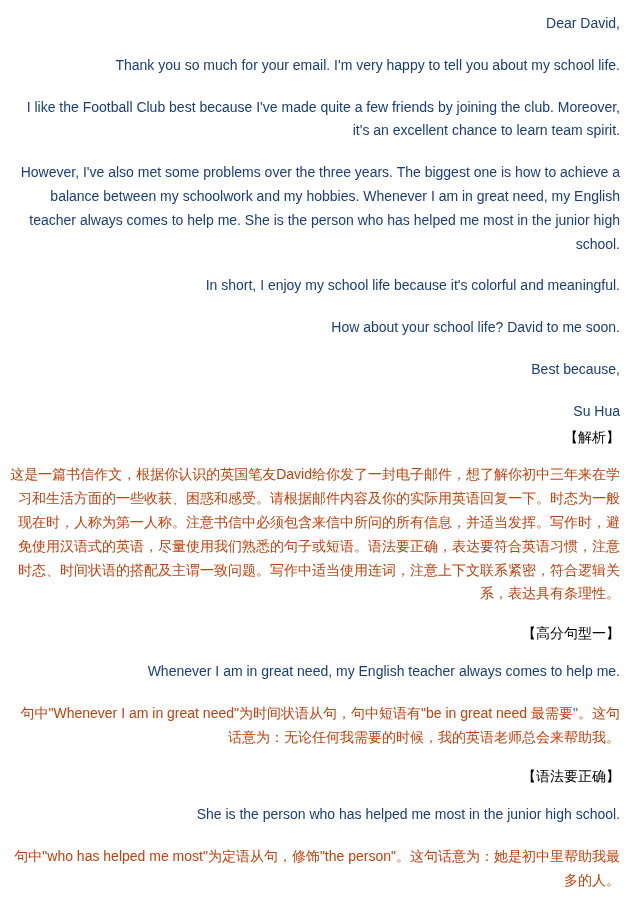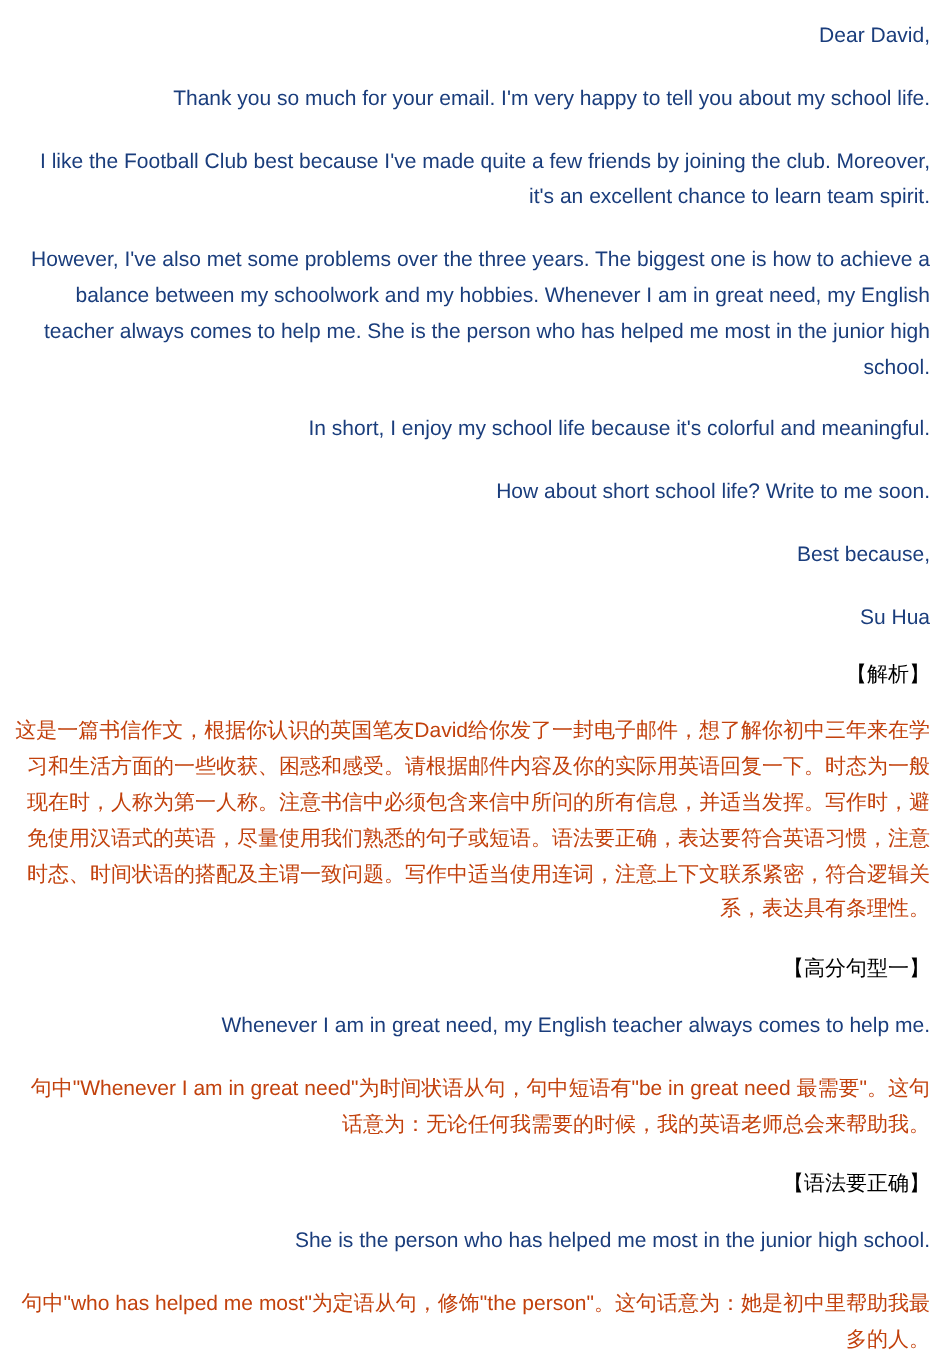--- a/index.html
+++ b/index.html
@@ -23,37 +23,37 @@
     .section-label {
       color: #000000;
       margin-bottom: 14px;
       margin-top: 2px;
     }
     .analysis-text {
       color: #c2410c;
       margin-bottom: 16px;
     }
     .signature {
-      margin-bottom: 14px;
+      margin-bottom: 2px;
     }
   </style>
 </head>
 <body>
 
 <p class="para">Dear David,</p>
 
 <p class="para">Thank you so much for your email. I'm very happy to tell you about my school life.</p>
 
 <p class="para">I like the Football Club best because I've made quite a few friends by joining the club. Moreover, it's an excellent chance to learn team spirit.</p>
 
 <p class="para">However, I've also met some problems over the three years. The biggest one is how to achieve a balance between my schoolwork and my hobbies. Whenever I am in great need, my English teacher always comes to help me. She is the person who has helped me most in the junior high school.</p>
 
 <p class="para">In short, I enjoy my school life because it's colorful and meaningful.</p>
 
-<p class="para">How about short school life? Write to me soon.</p>
+<p class="para">How about your school life? David to me soon.</p>
 
 <p class="para">Best because,</p>
 
 <p class="signature">Su Hua</p>
 
 <p class="section-label">【解析】</p>
 
 <p class="analysis-text">这是一篇书信作文，根据你认识的英国笔友David给你发了一封电子邮件，想了解你初中三年来在学习和生活方面的一些收获、困惑和感受。请根据邮件内容及你的实际用英语回复一下。时态为一般现在时，人称为第一人称。注意书信中必须包含来信中所问的所有信息，并适当发挥。写作时，避免使用汉语式的英语，尽量使用我们熟悉的句子或短语。语法要正确，表达要符合英语习惯，注意时态、时间状语的搭配及主谓一致问题。写作中适当使用连词，注意上下文联系紧密，符合逻辑关系，表达具有条理性。</p>
 
 <p class="section-label">【高分句型一】</p>

